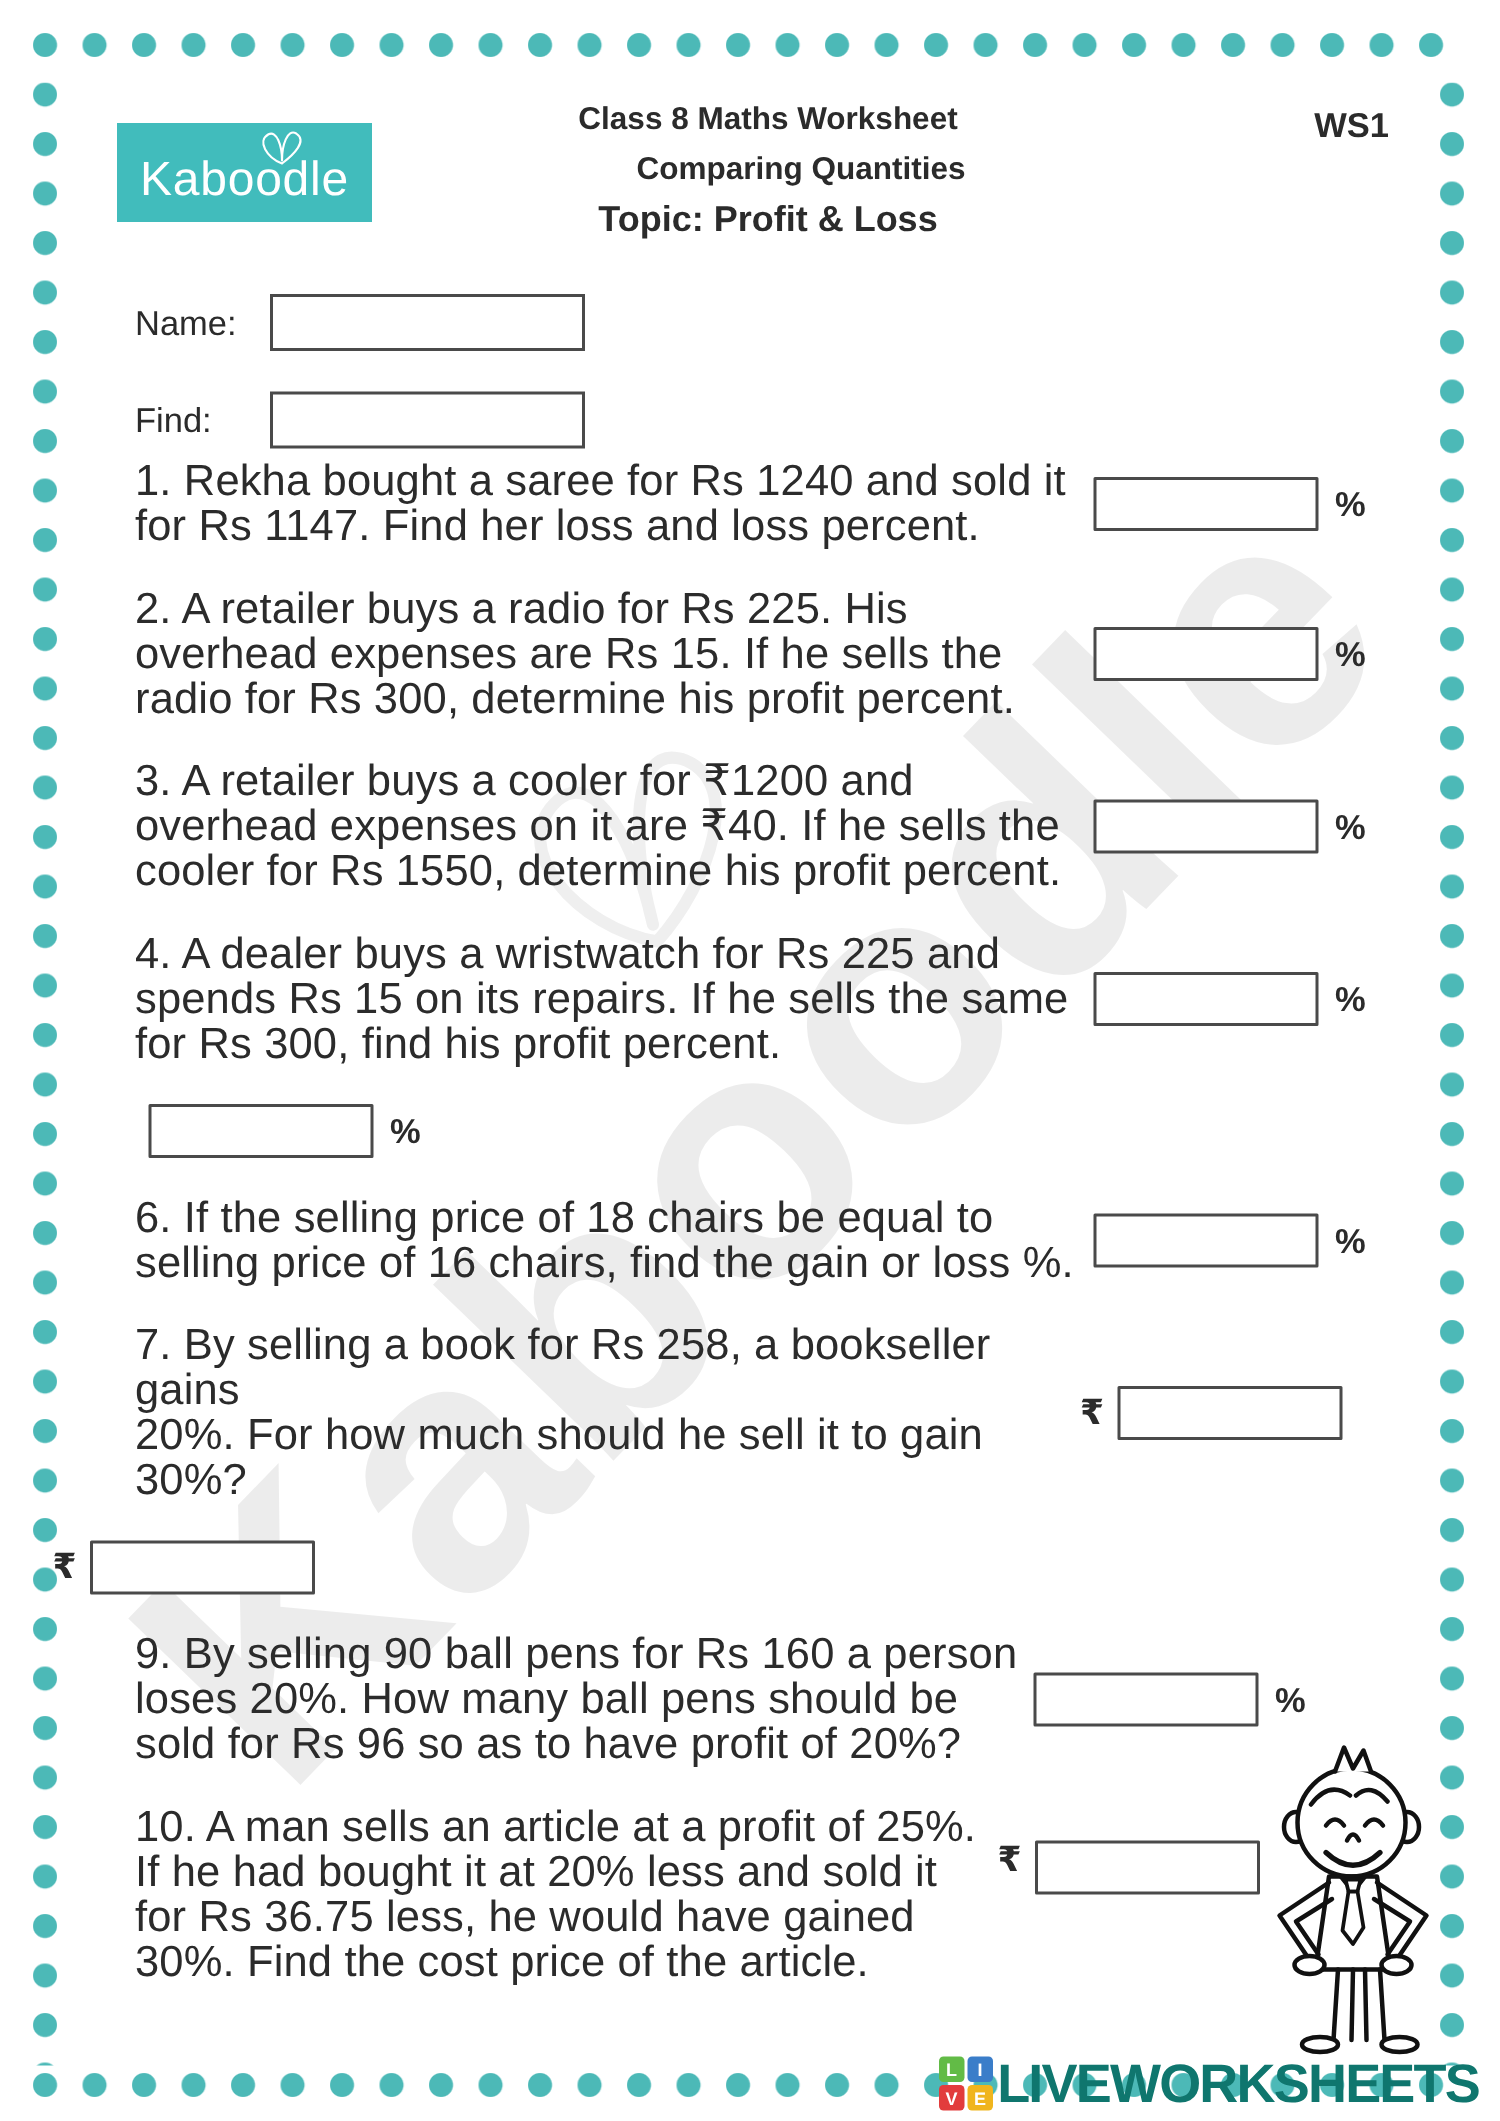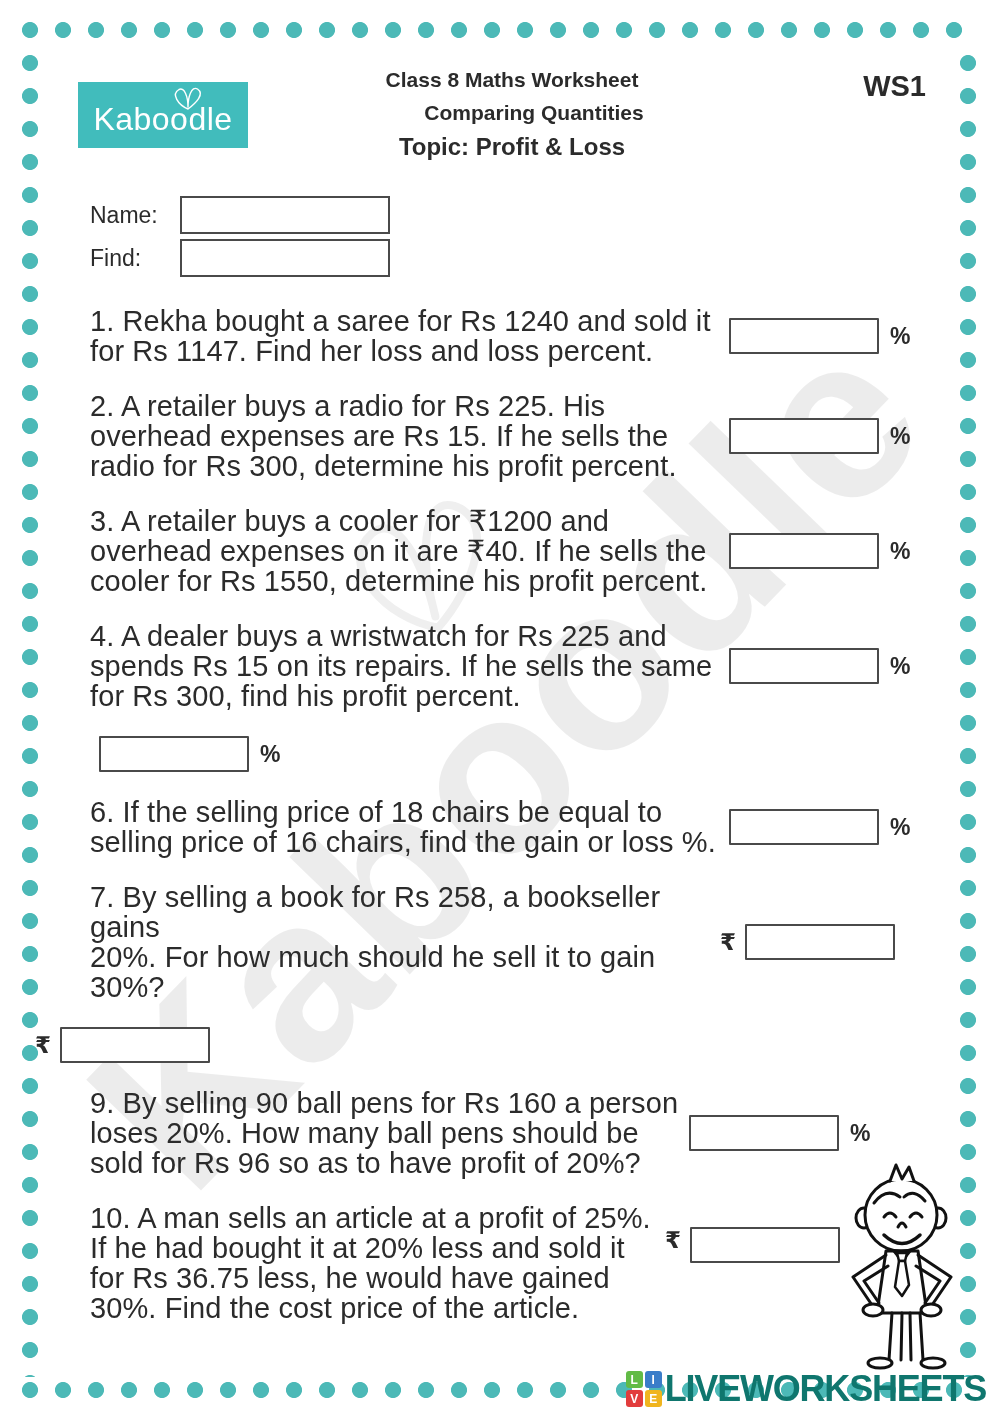--- a/index.html
+++ b/index.html
@@ -41,25 +41,25 @@
     background:#41bcbc; z-index:2; display:flex; align-items:center; justify-content:center;
   }
   .logo-text { color:#fff; font-size:32px; font-weight:500; letter-spacing:.5px; margin-top:8px; }
   .logo-butterfly { position:absolute; left:90px; top:3px; }
 
   .header { position:absolute; left:0; top:68px; width:100%; text-align:center; z-index:2;padding-left:12px; }
   .h-sub   { font-size:21px; font-weight:600; margin-bottom:9px; }
   .h-title { font-size:21px; font-weight:600; margin-bottom:8px;margin-left:44px; }
   .h-topic { font-size:24px; font-weight:600; }
 
-  .ws-label { position:absolute; right:74px; top:70px; font-size:29px; font-weight:700; z-index:2; }
+  .ws-label { position:absolute; right:74px; top:70px; font-size:23px; font-weight:700; z-index:2; }
 
   
   .fields { position:absolute; left:90px; top:196px; z-index:2; }
-  .f-row { display:flex; align-items:center; margin-bottom:5px; }
+  .f-row { display:flex; align-items:center; margin-bottom:27px; }
   .f-label { width:90px; font-size:23px; font-weight:500; }
   .f-input { width:206px; height:34px; background:#fff; border:2px solid #4a4a4a; }
 
   
   .questions { position:absolute; left:90px; top:306px; width:840px; z-index:2; }
   .q { display:flex; margin-bottom:25px; }
   .q-text {
     flex:none; width:630px; font-size:29px; line-height:30px;
     font-weight:500; white-space:pre-line; letter-spacing:.1px;
   }

